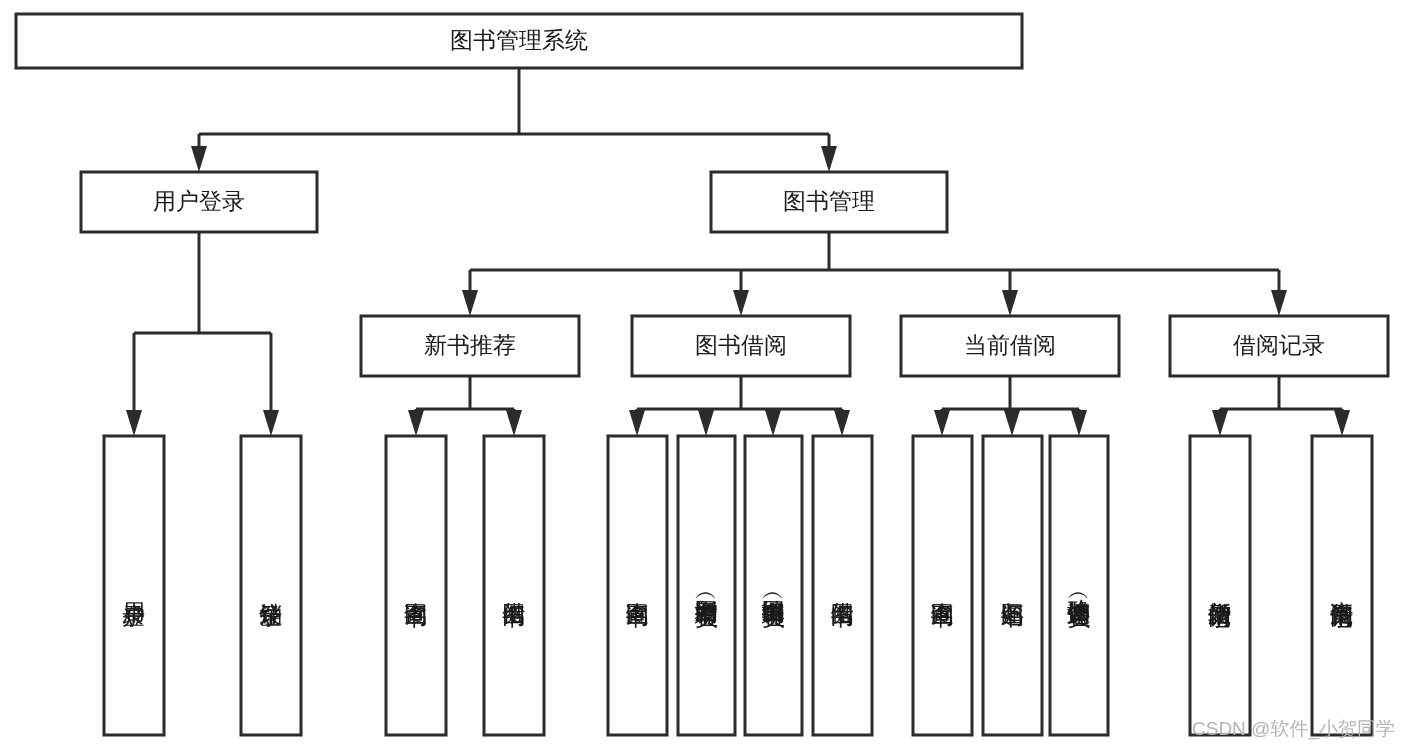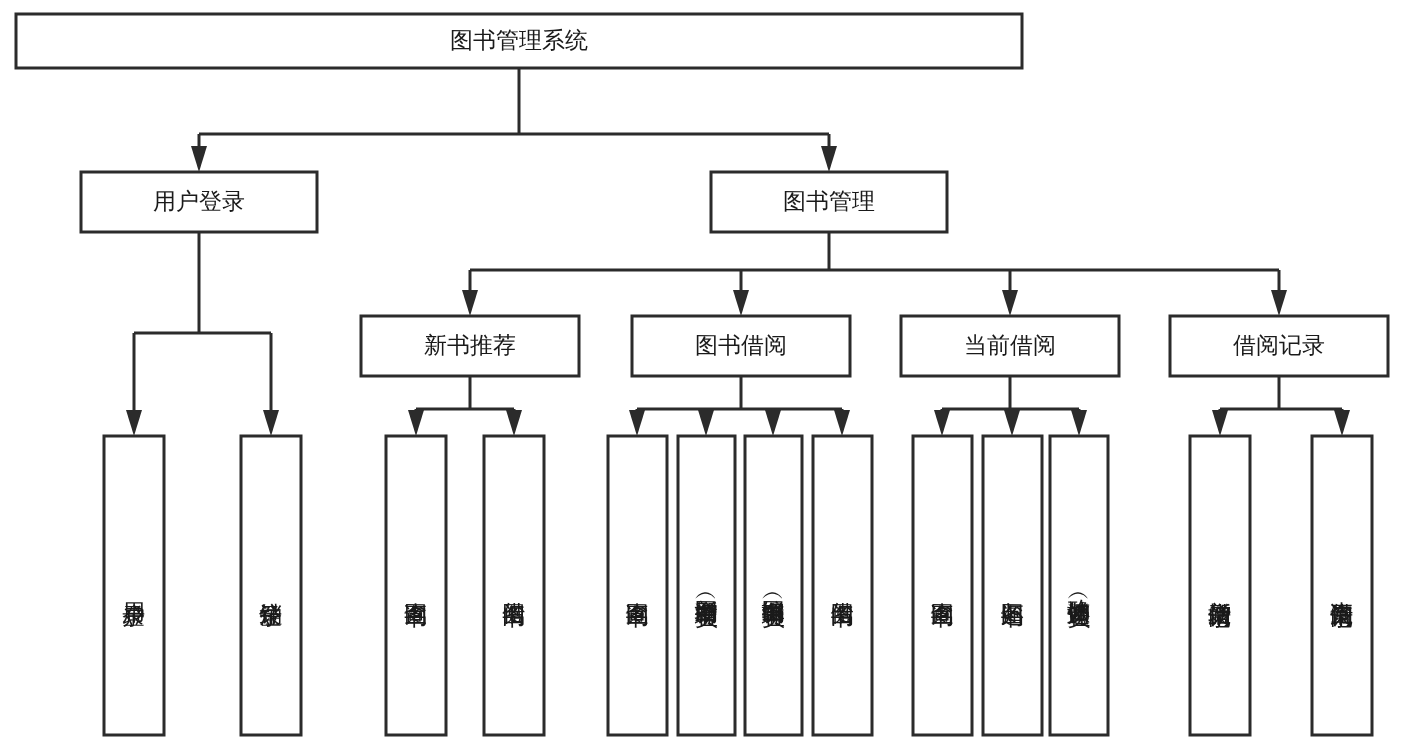--- a/index.html
+++ b/index.html
@@ -189,14 +189,15 @@
       <div class="node-label-v" style="left: 678px; top: 436px; width: 57px; height: 299px;">新增图书（管理员）</div>
       <div class="node-label-v" style="left: 745px; top: 436px; width: 57px; height: 299px;">编辑图书（管理员）</div>
       <div class="node-label-v" style="left: 813px; top: 436px; width: 59px; height: 299px;">借阅图书</div>
       <div class="node-label-v" style="left: 913px; top: 436px; width: 59px; height: 299px;">查询图书</div>
       <div class="node-label-v" style="left: 983px; top: 436px; width: 59px; height: 299px;">归还图书</div>
       <div class="node-label-v" style="left: 1050px; top: 436px; width: 58px; height: 299px;">确认归还（管理员）</div>
       <div class="node-label-v" style="left: 1190px; top: 436px; width: 60px; height: 299px;">新增借阅记录</div>
       <div class="node-label-v" style="left: 1312px; top: 436px; width: 60px; height: 299px;">查询借阅记录</div>
     </div>
 
+  <div class="watermark" style="left: 1192px; top: 716px;">CSDN @软件_小贺同学</div>
 
 </div>
 
 </body></html>

